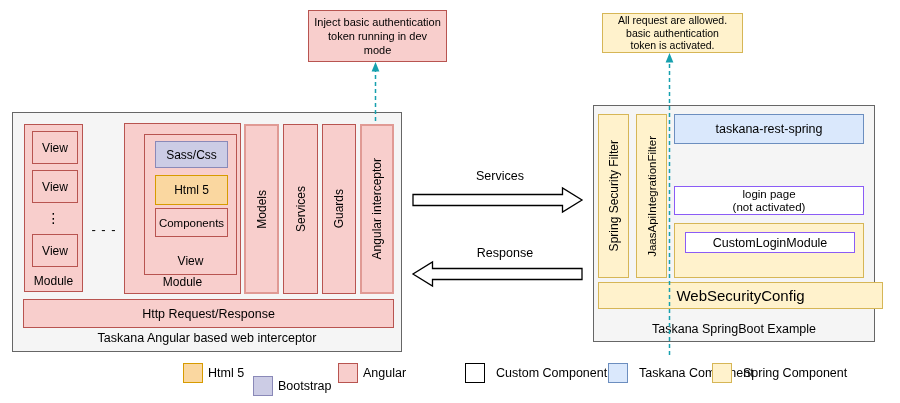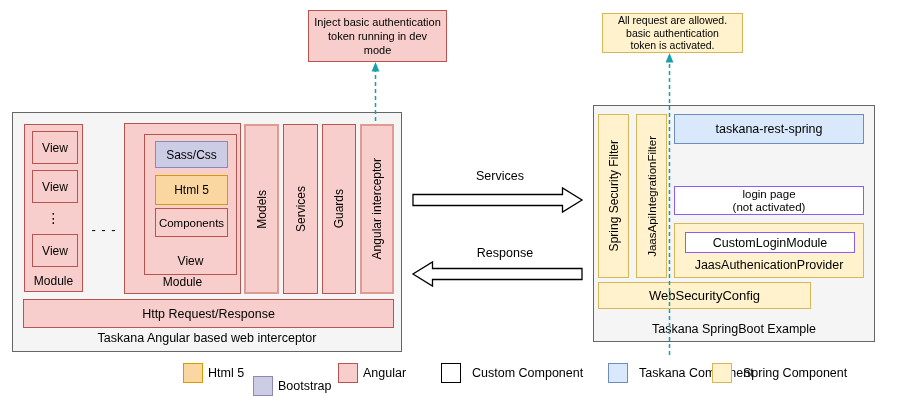--- a/index.html
+++ b/index.html
@@ -172,43 +172,42 @@
 
     <div class="box custom lh13" style="left:80px;top:80px;width:190px;height:29px;">
       <div>login page</div>
       <div>(not activated)</div>
     </div>
 
     <div class="abs spring" style="left:80px;top:117px;width:190px;height:55px;">
       <div class="box custom" style="left:10px;top:8px;width:170px;height:21px;font-size:12.5px;">
         <span>CustomLoginModule</span>
       </div>
-      <div class="caption" style="bottom:5px;">JaasAuthenicationProvider</div>
-    </div>
-
-    <div class="box spring" style="left:4px;top:176px;width:213px;height:27px;font-size:13px;">
+    </div>
+
+    <div class="box spring" style="left:4px;top:176px;width:285px;height:27px;font-size:15px;">
       <span>WebSecurityConfig</span>
     </div>
 
     <div class="caption" style="bottom:5px;">Taskana SpringBoot Example</div>
   </div>
 
   <div class="legend-item" style="left:183px;">
     <span class="swatch" style="background-color: rgb(250, 215, 160); border-color: rgb(215, 155, 0);"></span>
     <span>Html 5</span>
   </div>
   <div class="legend-item" style="left:253px;margin-top:13px;">
     <span class="swatch" style="background-color: rgb(204, 204, 229); border-color: rgb(138, 137, 184);"></span>
     <span>Bootstrap</span>
   </div>
   <div class="legend-item" style="left:338px;">
     <span class="swatch" style="background-color: rgb(248, 206, 204); border-color: rgb(184, 84, 80);"></span>
     <span>Angular</span>
   </div>
-  <div class="legend-item wide" style="left:441px;">
+  <div class="legend-item wide" style="left:465px;">
     <span class="swatch thick" style="background-color: rgb(255, 255, 255); border-color: rgb(0, 0, 0);"></span>
     <span>Custom Component</span>
   </div>
   <div class="legend-item wide" style="left:608px;">
     <span class="swatch" style="background-color: rgb(218, 232, 252); border-color: rgb(108, 142, 191);"></span>
     <span>Taskana Component</span>
   </div>
   <div class="legend-item wide" style="left:712px;">
     <span class="swatch" style="background-color: rgb(255, 242, 204); border-color: rgb(214, 182, 86);"></span>
     <span>Spring Component</span>

